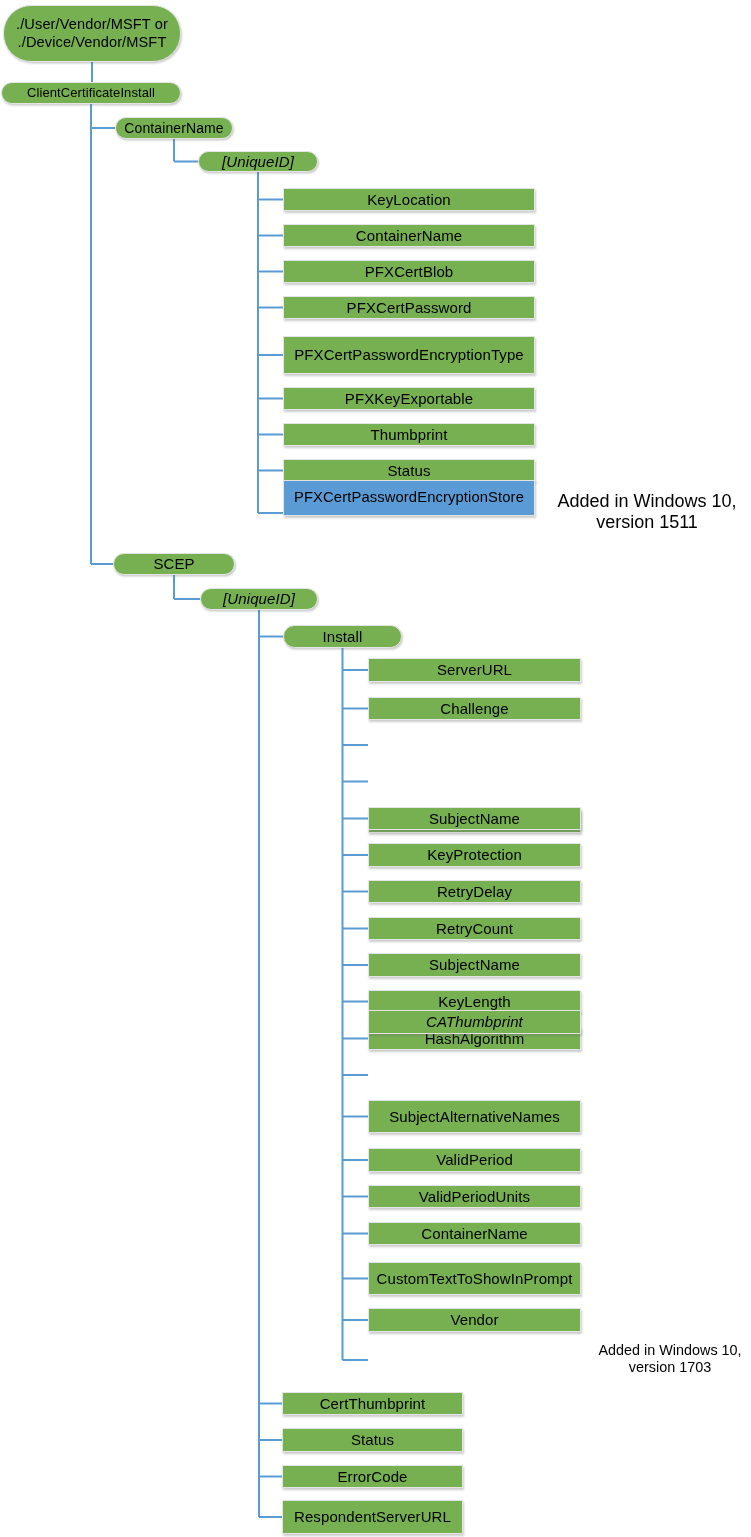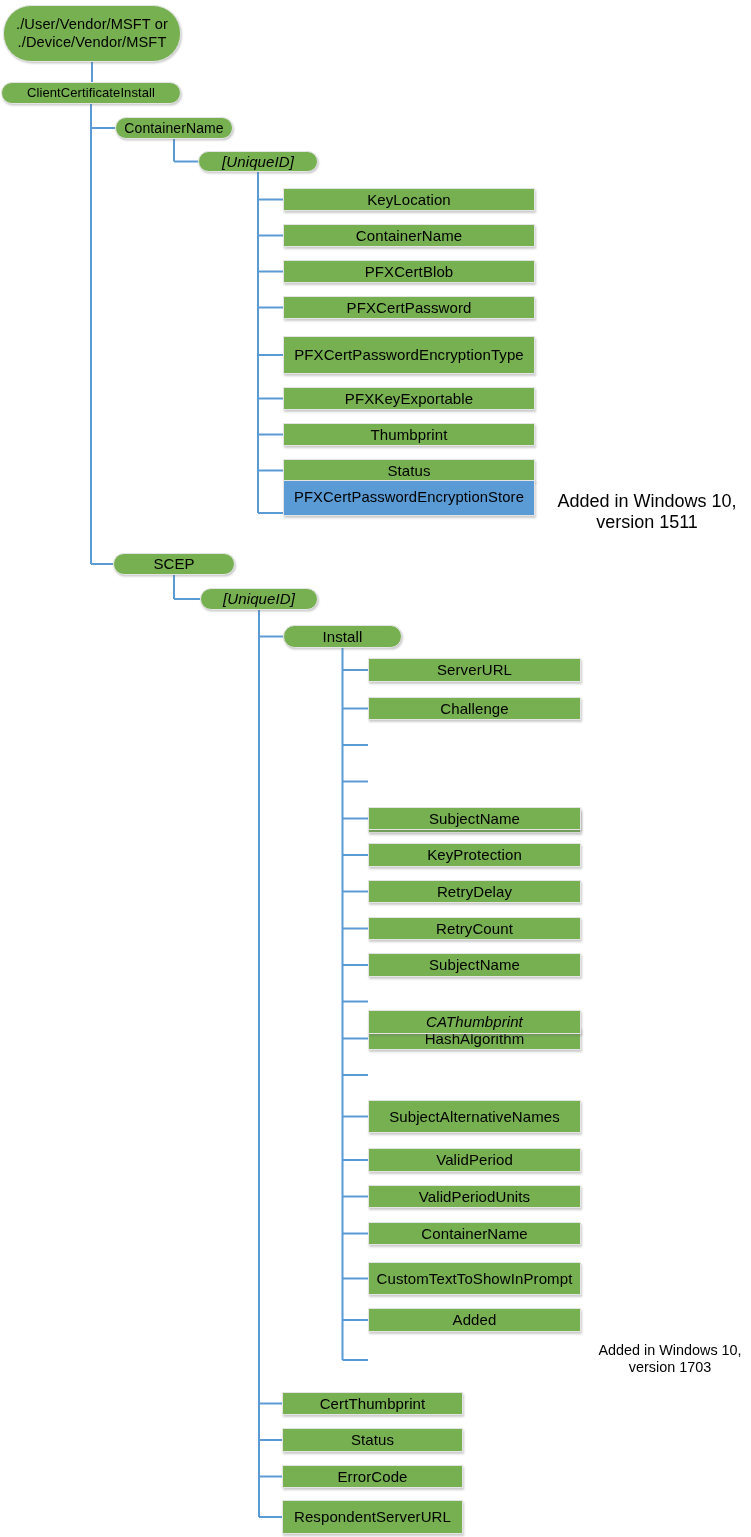--- a/index.html
+++ b/index.html
@@ -118,28 +118,29 @@
     <div class="node pill italic" style="left: 200px; top: 588px; width: 118px; height: 22px; background: rgb(118, 176, 81); border-radius: 11px; font-size: 15px;">[UniqueID]</div>
     <div class="node pill" style="left: 283px; top: 625px; width: 119px; height: 23px; background: rgb(118, 176, 81); border-radius: 11.5px; font-size: 15px;">Install</div>
     <div class="node rect" style="left: 368px; top: 658px; width: 213px; height: 24px; background: rgb(118, 176, 81); font-size: 15px;">ServerURL</div>
     <div class="node rect" style="left: 368px; top: 697px; width: 213px; height: 23px; background: rgb(118, 176, 81); font-size: 15px;">Challenge</div>
     <div class="node rect" style="left: 368px; top: 810px; width: 213px; height: 23px; background: rgb(118, 176, 81); font-size: 15px;">KeyUsage</div>
     <div class="node rect" style="left: 368px; top: 807px; width: 213px; height: 23px; background: rgb(118, 176, 81); font-size: 15px;">SubjectName</div>
     <div class="node rect" style="left: 368px; top: 843px; width: 213px; height: 24px; background: rgb(118, 176, 81); font-size: 15px;">KeyProtection</div>
     <div class="node rect" style="left: 368px; top: 880px; width: 213px; height: 23px; background: rgb(118, 176, 81); font-size: 15px;">RetryDelay</div>
     <div class="node rect" style="left: 368px; top: 917px; width: 213px; height: 23px; background: rgb(118, 176, 81); font-size: 15px;">RetryCount</div>
     <div class="node rect" style="left: 368px; top: 953px; width: 213px; height: 24px; background: rgb(118, 176, 81); font-size: 15px;">SubjectName</div>
+    <div class="node rect" style="left: 368px; top: 990px; width: 213px; height: 23px; background: rgb(118, 176, 81); font-size: 15px;">KeyLength</div>
     <div class="node rect" style="left: 368px; top: 1027px; width: 213px; height: 23px; background: rgb(118, 176, 81); font-size: 15px;">HashAlgorithm</div>
     <div class="node rect" style="left: 368px; top: 1010px; width: 213px; height: 24px; background: rgb(118, 176, 81); font-size: 15px; font-style: italic;">CAThumbprint</div>
     <div class="node rect" style="left: 368px; top: 1100px; width: 213px; height: 33px; background: rgb(118, 176, 81); font-size: 15px;">SubjectAlternativeNames</div>
     <div class="node rect" style="left: 368px; top: 1148px; width: 213px; height: 24px; background: rgb(118, 176, 81); font-size: 15px;">ValidPeriod</div>
     <div class="node rect" style="left: 368px; top: 1185px; width: 213px; height: 23px; background: rgb(118, 176, 81); font-size: 15px;">ValidPeriodUnits</div>
     <div class="node rect" style="left: 368px; top: 1222px; width: 213px; height: 23px; background: rgb(118, 176, 81); font-size: 15px;">ContainerName</div>
     <div class="node rect" style="left: 368px; top: 1262px; width: 213px; height: 33px; background: rgb(118, 176, 81); font-size: 15px;">CustomTextToShowInPrompt</div>
-    <div class="node rect" style="left: 368px; top: 1308px; width: 213px; height: 24px; background: rgb(118, 176, 81); font-size: 15px;">Added</div>
+    <div class="node rect" style="left: 368px; top: 1308px; width: 213px; height: 24px; background: rgb(118, 176, 81); font-size: 15px;">Vendor</div>
     <div class="node rect" style="left: 282px; top: 1392px; width: 181px; height: 23px; background: rgb(118, 176, 81); font-size: 15px;">CertThumbprint</div>
     <div class="node rect" style="left: 282px; top: 1428px; width: 181px; height: 24px; background: rgb(118, 176, 81); font-size: 15px;">Status</div>
     <div class="node rect" style="left: 282px; top: 1465px; width: 181px; height: 23px; background: rgb(118, 176, 81); font-size: 15px;">ErrorCode</div>
     <div class="node rect" style="left: 282px; top: 1500px; width: 181px; height: 34px; background: rgb(118, 176, 81); font-size: 15px;">RespondentServerURL</div>
     <div class="annotation" style="left: 545px; width: 204px; top: 491.3px; font-size: 18px; color: rgb(0, 0, 0);">Added in Windows 10,
 version 1511</div>
     <div class="annotation" style="left: 591px; width: 158px; top: 1342.39px; font-size: 14.4px; color: rgb(0, 0, 0);">Added in Windows 10,
 version 1703</div>
   </div>
 

